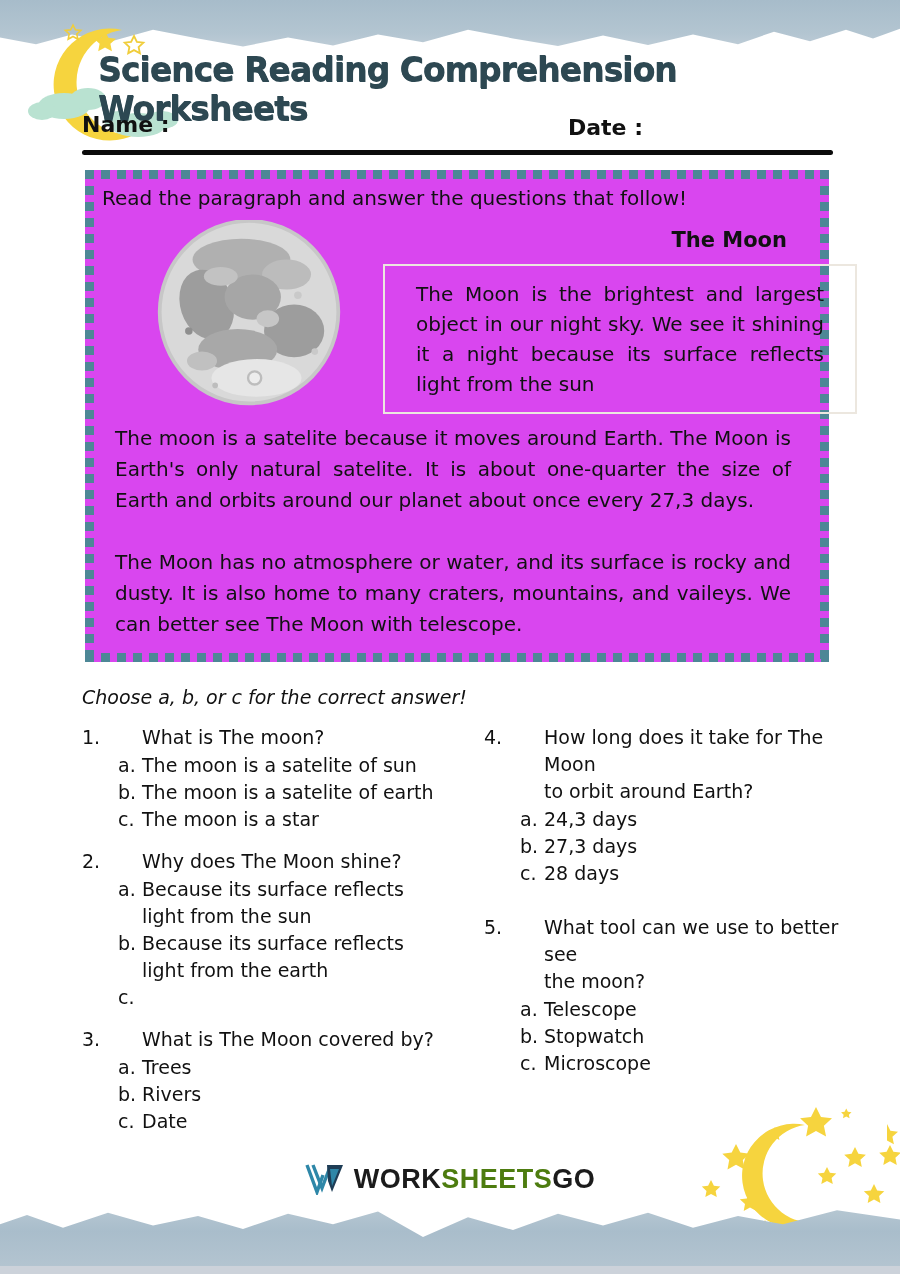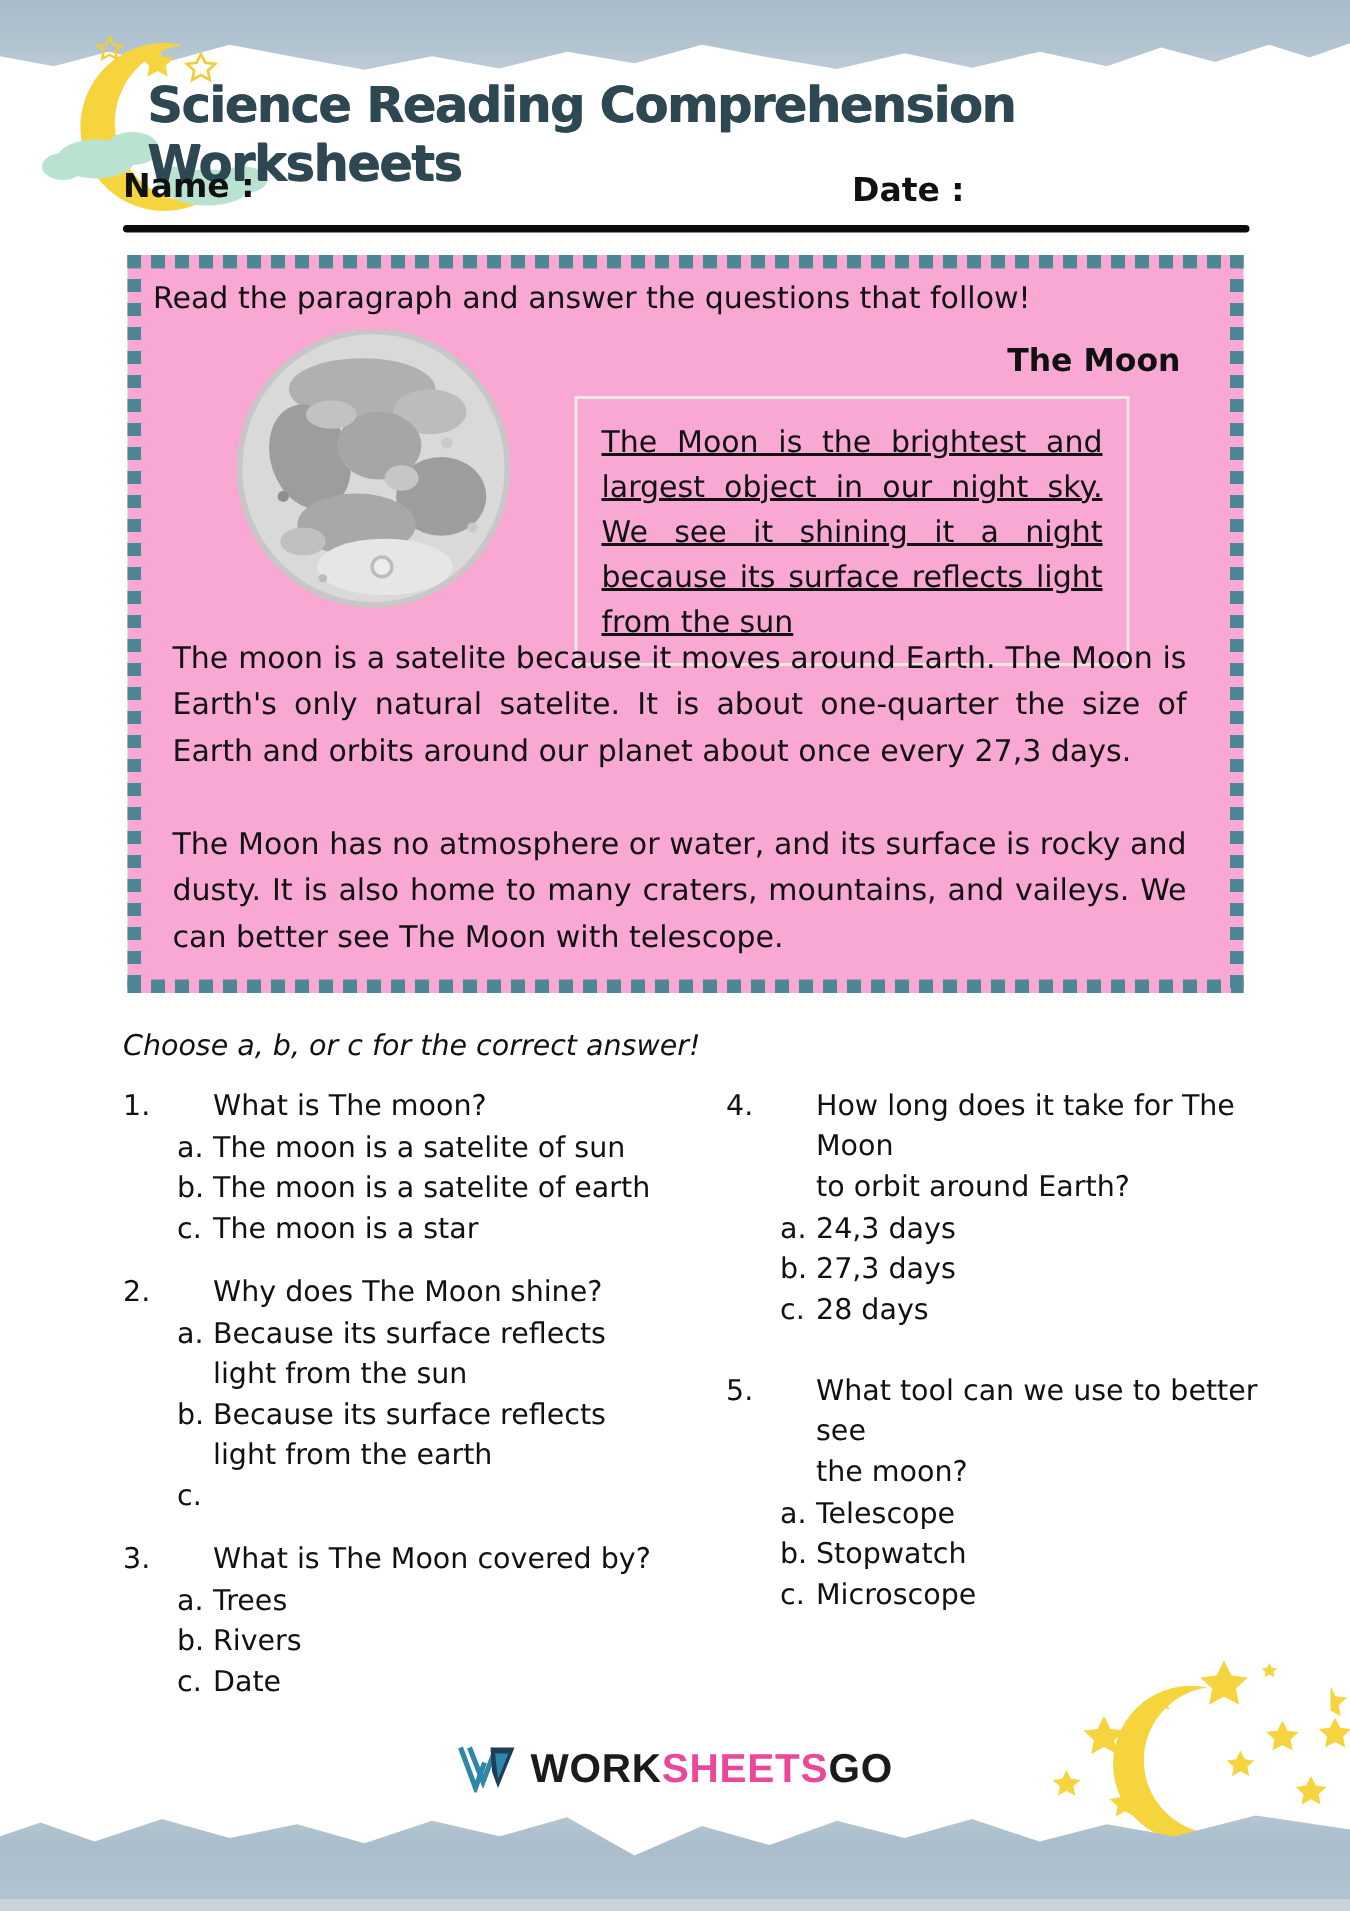--- a/index.html
+++ b/index.html
@@ -42,36 +42,36 @@
     text-shadow: 0.5px 0.5px 0 #2d4852;
   }
   .name-label { position: absolute; left: 82px; top: 112px; font-size: 22px; font-weight: 700; }
   .date-label { position: absolute; left: 568px; top: 115px; font-size: 22px; font-weight: 700; }
   .header-rule {
     position: absolute; left: 82px; top: 150px; width: 751px; height: 5px;
     background: #0b0b0b; border-radius: 3px;
   }
 
   
-  .passage-box { position: absolute; left: 85px; top: 170px; width: 744px; height: 492px; background: #f9a8d4; }
+  .passage-box { position: absolute; left: 85px; top: 170px; width: 744px; height: 492px; background: #d946ef; }
   .dash { position: absolute; background-image: none; }
   .dash-h { height: 9px; left: 0; width: 744px;
     background: repeating-linear-gradient(90deg, #4d8796 0 9px, transparent 9px 16px); }
   .dash-v { width: 9px; top: 0; height: 492px;
     background: repeating-linear-gradient(180deg, #4d8796 0 9px, transparent 9px 16px); }
   .dash-top { top: 0; } .dash-bot { bottom: 0; }
   .dash-left { left: 0; } .dash-right { right: 0; left: auto; }
 
   .box-instruction { position: absolute; left: 17px; top: 16px; font-size: 20px; }
   .moon-figure { position: absolute; left: 66px; top: 50px; width: 196px; height: 188px; }
   .passage-title { position: absolute; left: 298px; top: 58px; width: 404px; text-align: right; font-size: 21px; font-weight: 700; }
   .intro-box {
-    position: absolute; left: 298px; top: 94px; width: 370px;
-    border: 2px solid #ece7df; padding: 13px 16px;
-    font-size: 20px; line-height: 30px; text-align: justify; text-decoration: underline;
+    position: absolute; left: 298px; top: 94px; width: 474px;
+    border: 2px solid #ece7df; padding: 13px 31px;
+    font-size: 20px; line-height: 30px; text-align: justify;
   }
   .para { position: absolute; left: 30px; width: 676px; font-size: 20px; line-height: 31px; text-align: justify; }
   .para-2 { top: 253px; }
   .para-3 { top: 377px; }
 
   
   .quiz { position: absolute; left: 82px; top: 686px; width: 770px; }
   .quiz-instruction { font-size: 19px; font-style: italic; margin-bottom: 16px; }
   .columns { display: flex; }
   .col-left { width: 402px; }
@@ -84,21 +84,21 @@
   .opt-letter { width: 24px; flex: none; }
   .opt-text { white-space: pre-line; }
 
   
   .footer-logo {
     position: absolute; left: 0; top: 1163px; width: 900px;
     display: flex; align-items: center; justify-content: center; gap: 9px;
   }
   .logo-icon { width: 40px; height: 32px; }
   .logo-text { font-family: "Liberation Sans", sans-serif; font-size: 27px; font-weight: 800; letter-spacing: 0.5px; color: #1b1b1b; }
-  .logo-text .teal { color: #ec4899; }
+  .logo-text .teal { color: #4d7c0f; }
   .corner-deco { position: absolute; left: 690px; top: 1082px; width: 210px; height: 180px; }
 </style>
 </head>
 <body>
 
 <div class="page">
 
   <div class="band-top"></div>
 
   <svg class="header-deco" viewBox="0 0 170 140">

